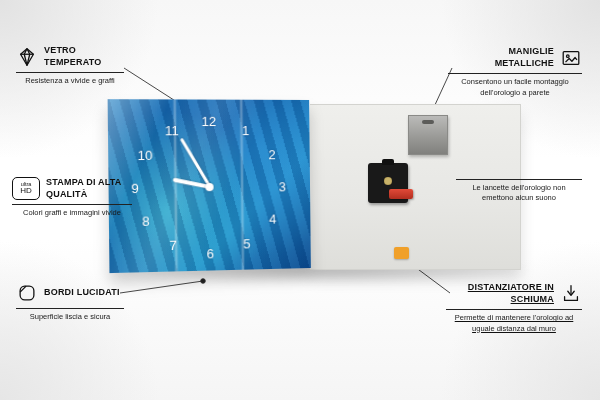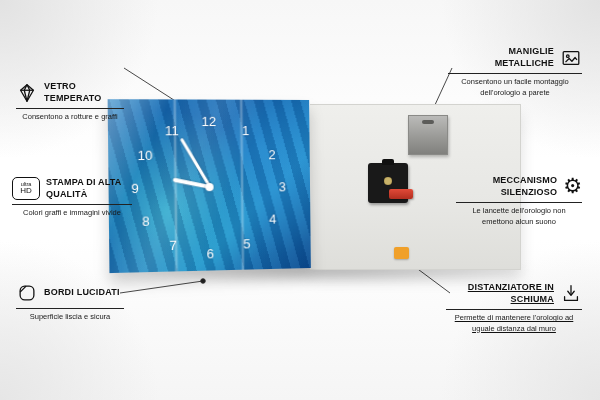--- a/index.html
+++ b/index.html
@@ -77,21 +77,21 @@
   .co-rule{border:none;border-top:1px solid #222;margin:4px 0 3px 0;}
   .co-desc{font-size:7.5px;line-height:1.35;text-align:center;color:#1a1a1a;}
   .icon{flex:0 0 auto;display:flex;align-items:center;justify-content:center;}
   .icon svg{display:block;}
   .gear-glyph{font-family:"DejaVu Sans",sans-serif;font-size:21px;line-height:1;color:#111;}
   .uhd-badge{width:26px;height:21px;border:1.4px solid #111;border-radius:5px;display:flex;flex-direction:column;
              align-items:center;justify-content:center;line-height:1;}
   .uhd-top{font-size:5.5px;}
   .uhd-bottom{font-size:8px;font-weight:normal;}
 
-  .co-vetro{left:16px;top:45px;width:108px;margin-top:36px;}
+  .co-vetro{left:16px;top:45px;width:108px;}
   .co-stampa{left:12px;top:177px;width:120px;}
   .co-bordi{left:16px;top:282px;width:108px;}
   .co-maniglie{left:448px;top:46px;width:134px;}
   .co-meccanismo{left:456px;top:175px;width:126px;}
   .co-distanziatore{left:446px;top:282px;width:136px;text-decoration:underline;}
 
   .lines{position:absolute;left:0;top:0;pointer-events:none;}
 </style>
 </head>
 <body>
@@ -153,21 +153,21 @@
         <svg width="22" height="22" viewBox="0 0 24 24" fill="none" stroke="#111" stroke-width="1.4" stroke-linejoin="round">
           <path d="M12 3 L19 9 L12 21 L5 9 Z"></path>
             <path d="M5 9 H19"></path>
             <path d="M9 9 L12 21 L15 9"></path>
             <path d="M9 9 L12 3 L15 9"></path>
         </svg>
       </span>
       <span class="co-title">VETRO TEMPERATO</span>
     </div>
     <hr class="co-rule">
-    <div class="co-desc">Consentono a rotture e graffi</div>
+    <div class="co-desc">Resistenza a vivide e graffi</div>
   </div>
 
   <div class="callout co-stampa">
     <div class="co-head">
       <span class="icon">
         <span class="uhd-badge">
           <span class="uhd-top">ultra</span>
           <span class="uhd-bottom">HD</span>
         </span>
       </span>
@@ -200,24 +200,20 @@
           <circle cx="8.5" cy="10" r="1.4"></circle>
           <path d="M6 16.5 L10 12.5 L13 15.5 L16.5 11.5 L18.5 14"></path>
         </svg>
       </span>
     </div>
     <hr class="co-rule">
     <div class="co-desc">Consentono un facile montaggio dell'orologio a parete</div>
   </div>
 
   <div class="callout co-right co-meccanismo">
-    <div class="co-head">
-      <span class="co-title">MECCANISMO SILENZIOSO</span>
-      <span class="icon gear-glyph">⚙</span>
-    </div>
     <hr class="co-rule">
     <div class="co-desc">Le lancette dell'orologio non emettono alcun suono</div>
   </div>
 
   <div class="callout co-right co-distanziatore">
     <div class="co-head">
       <span class="co-title">DISTANZIATORE IN SCHIUMA</span>
       <span class="icon">
         <svg width="22" height="22" viewBox="0 0 24 24" fill="none" stroke="#111" stroke-width="1.4" stroke-linejoin="round" stroke-linecap="round">
           <path d="M12 3 V12"></path>

